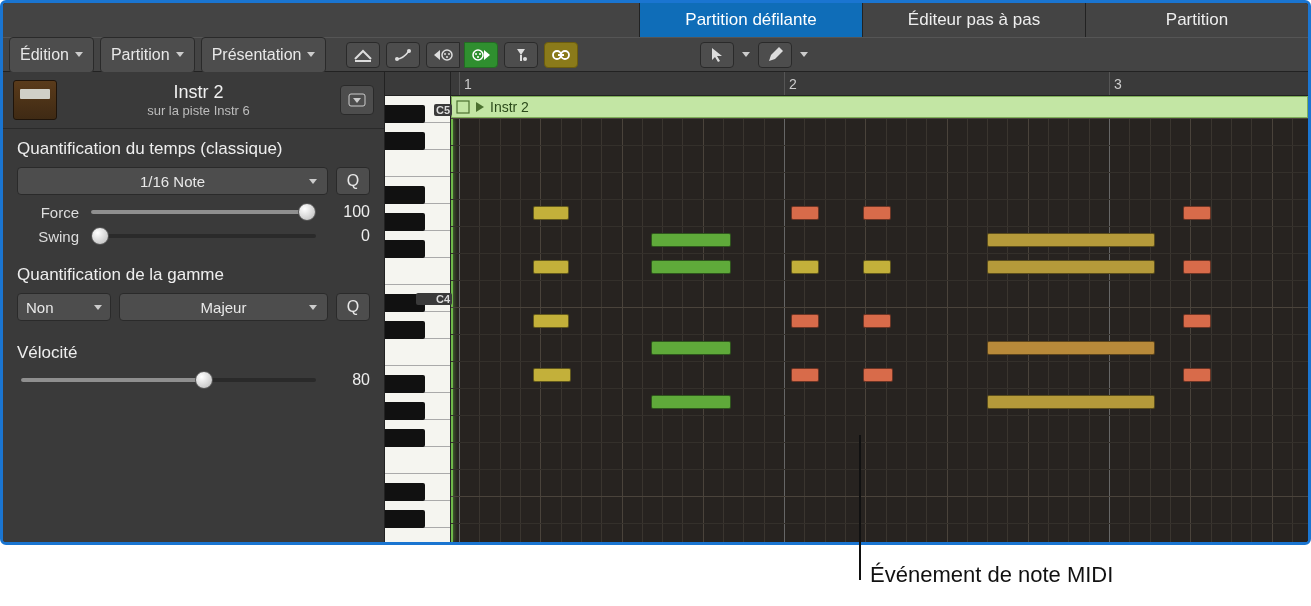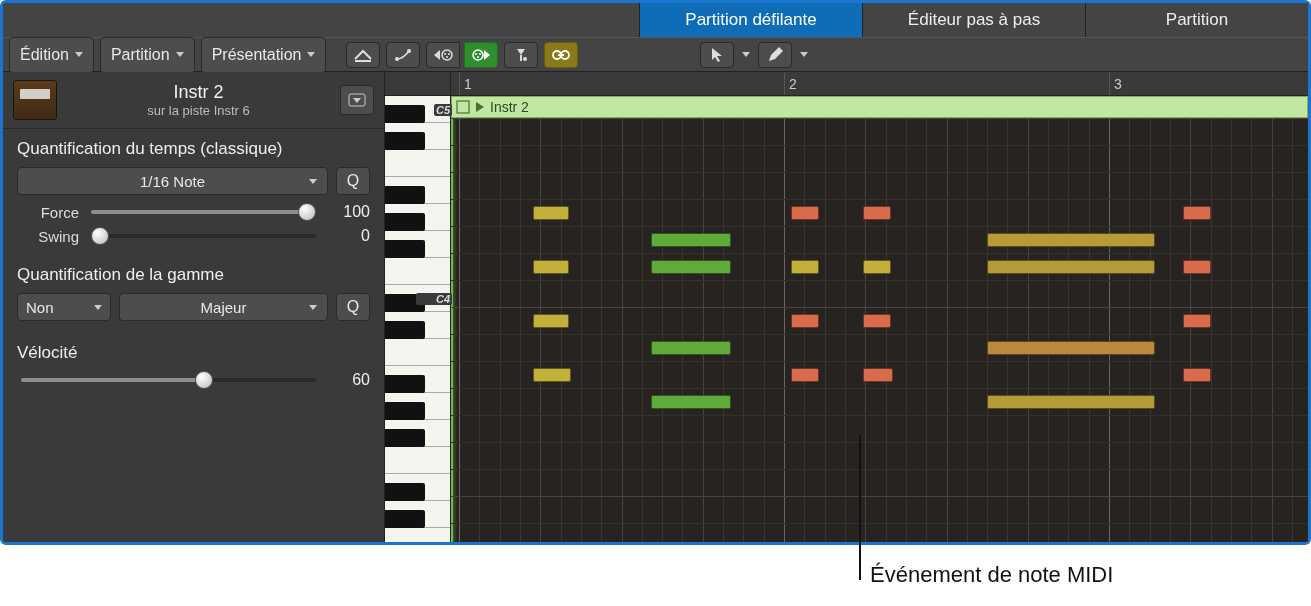--- a/index.html
+++ b/index.html
@@ -34,21 +34,21 @@
   .selectish{flex:1;height:28px;display:flex;align-items:center;justify-content:center;background:#4d4d4d;border:1px solid #2a2a2a;border-radius:4px;color:#e8e8e8;font-size:15px;position:relative;cursor:pointer;}
   .sel-small{width:94px;flex:none;justify-content:space-between;padding:0 8px;}
   .qbtn{width:34px;height:28px;display:flex;align-items:center;justify-content:center;background:#4d4d4d;border:1px solid #2a2a2a;border-radius:4px;font-size:16px;color:#e8e8e8;cursor:pointer;}
   .param-row{display:flex;align-items:center;gap:12px;margin:6px 0;}
   .param-label{width:62px;text-align:right;font-size:15px;color:#ddd;}
   .slider{flex:1;height:18px;position:relative;}
   .track{position:absolute;left:0;right:0;top:50%;height:4px;margin-top:-2px;background:#2a2a2a;border-radius:2px;}
   .fill{position:absolute;left:0;top:50%;height:4px;margin-top:-2px;background:#8f8f8f;border-radius:2px;}
   .knob{position:absolute;top:50%;width:18px;height:18px;margin-top:-9px;background:radial-gradient(circle at 35% 30%,#fff,#b8b8b8);border:1px solid #555;border-radius:50%;cursor:pointer;}
   .param-val{width:42px;text-align:right;font-size:16px;color:#eee;}
-  .piano-col{width:66px;background:#3a3a3a;position:relative;border-right:1px solid #222;font-style:italic;}
+  .piano-col{width:66px;background:#3a3a3a;position:relative;border-right:1px solid #222;}
   .ruler{height:24px;background:#3a3a3a;border-bottom:1px solid #222;}
   .keys{position:absolute;top:24px;bottom:0;left:0;right:0;}
   .wkey{position:absolute;left:0;right:0;height:27px;background:#f5f5f0;border-bottom:1px solid #aaa;}
   .bkey{position:absolute;left:0;width:62%;height:18px;background:#111;z-index:2;border-radius:0 2px 2px 0;}
   .keylabel{position:absolute;right:-2px;top:-15px;font-size:11px;font-weight:700;color:#222;background:#3a3a3a;color:#ddd;padding:0 2px;border-radius:2px;z-index:3;}
   .grid-wrap{flex:1;display:flex;flex-direction:column;position:relative;background:#2a2623;}
   .timeline{height:24px;display:flex;align-items:center;background:#3a3a3a;color:#ccc;font-size:14px;border-bottom:1px solid #222;position:relative;}
   .timeline .bar{position:absolute;top:0;bottom:0;display:flex;align-items:center;padding-left:4px;border-left:1px solid #555;}
   .region-bar{height:22px;background:#c3e6a4;border:1px solid #7fae59;display:flex;align-items:center;gap:6px;padding-left:4px;color:#2b4a1a;font-size:14px;}
   .play-glyph{width:0;height:0;border-top:5px solid transparent;border-bottom:5px solid transparent;border-left:8px solid #4b7030;}
@@ -220,21 +220,21 @@
       </div>
 
       <div class="sidebar-section">
         <div class="sec-label">Vélocité</div>
         <div class="param-row" style="margin-top:4px">
           <div class="slider" style="margin-left:4px">
             <div class="track"></div>
               <div class="fill" style="width:62%"></div>
               <div class="knob" style="left:calc(62% - 9px)"></div>
           </div>
-          <div class="param-val">60</div>
+          <div class="param-val">80</div>
         </div>
       </div>
     </div>
 
     <div class="piano-col">
       <div class="ruler"></div>
       <div class="keys" id="piano-keys">
           <div class="wkey" style="top: 0px;"></div>
           <div class="wkey" style="top: 27px;"></div>
           <div class="wkey" style="top: 54px;"></div>

